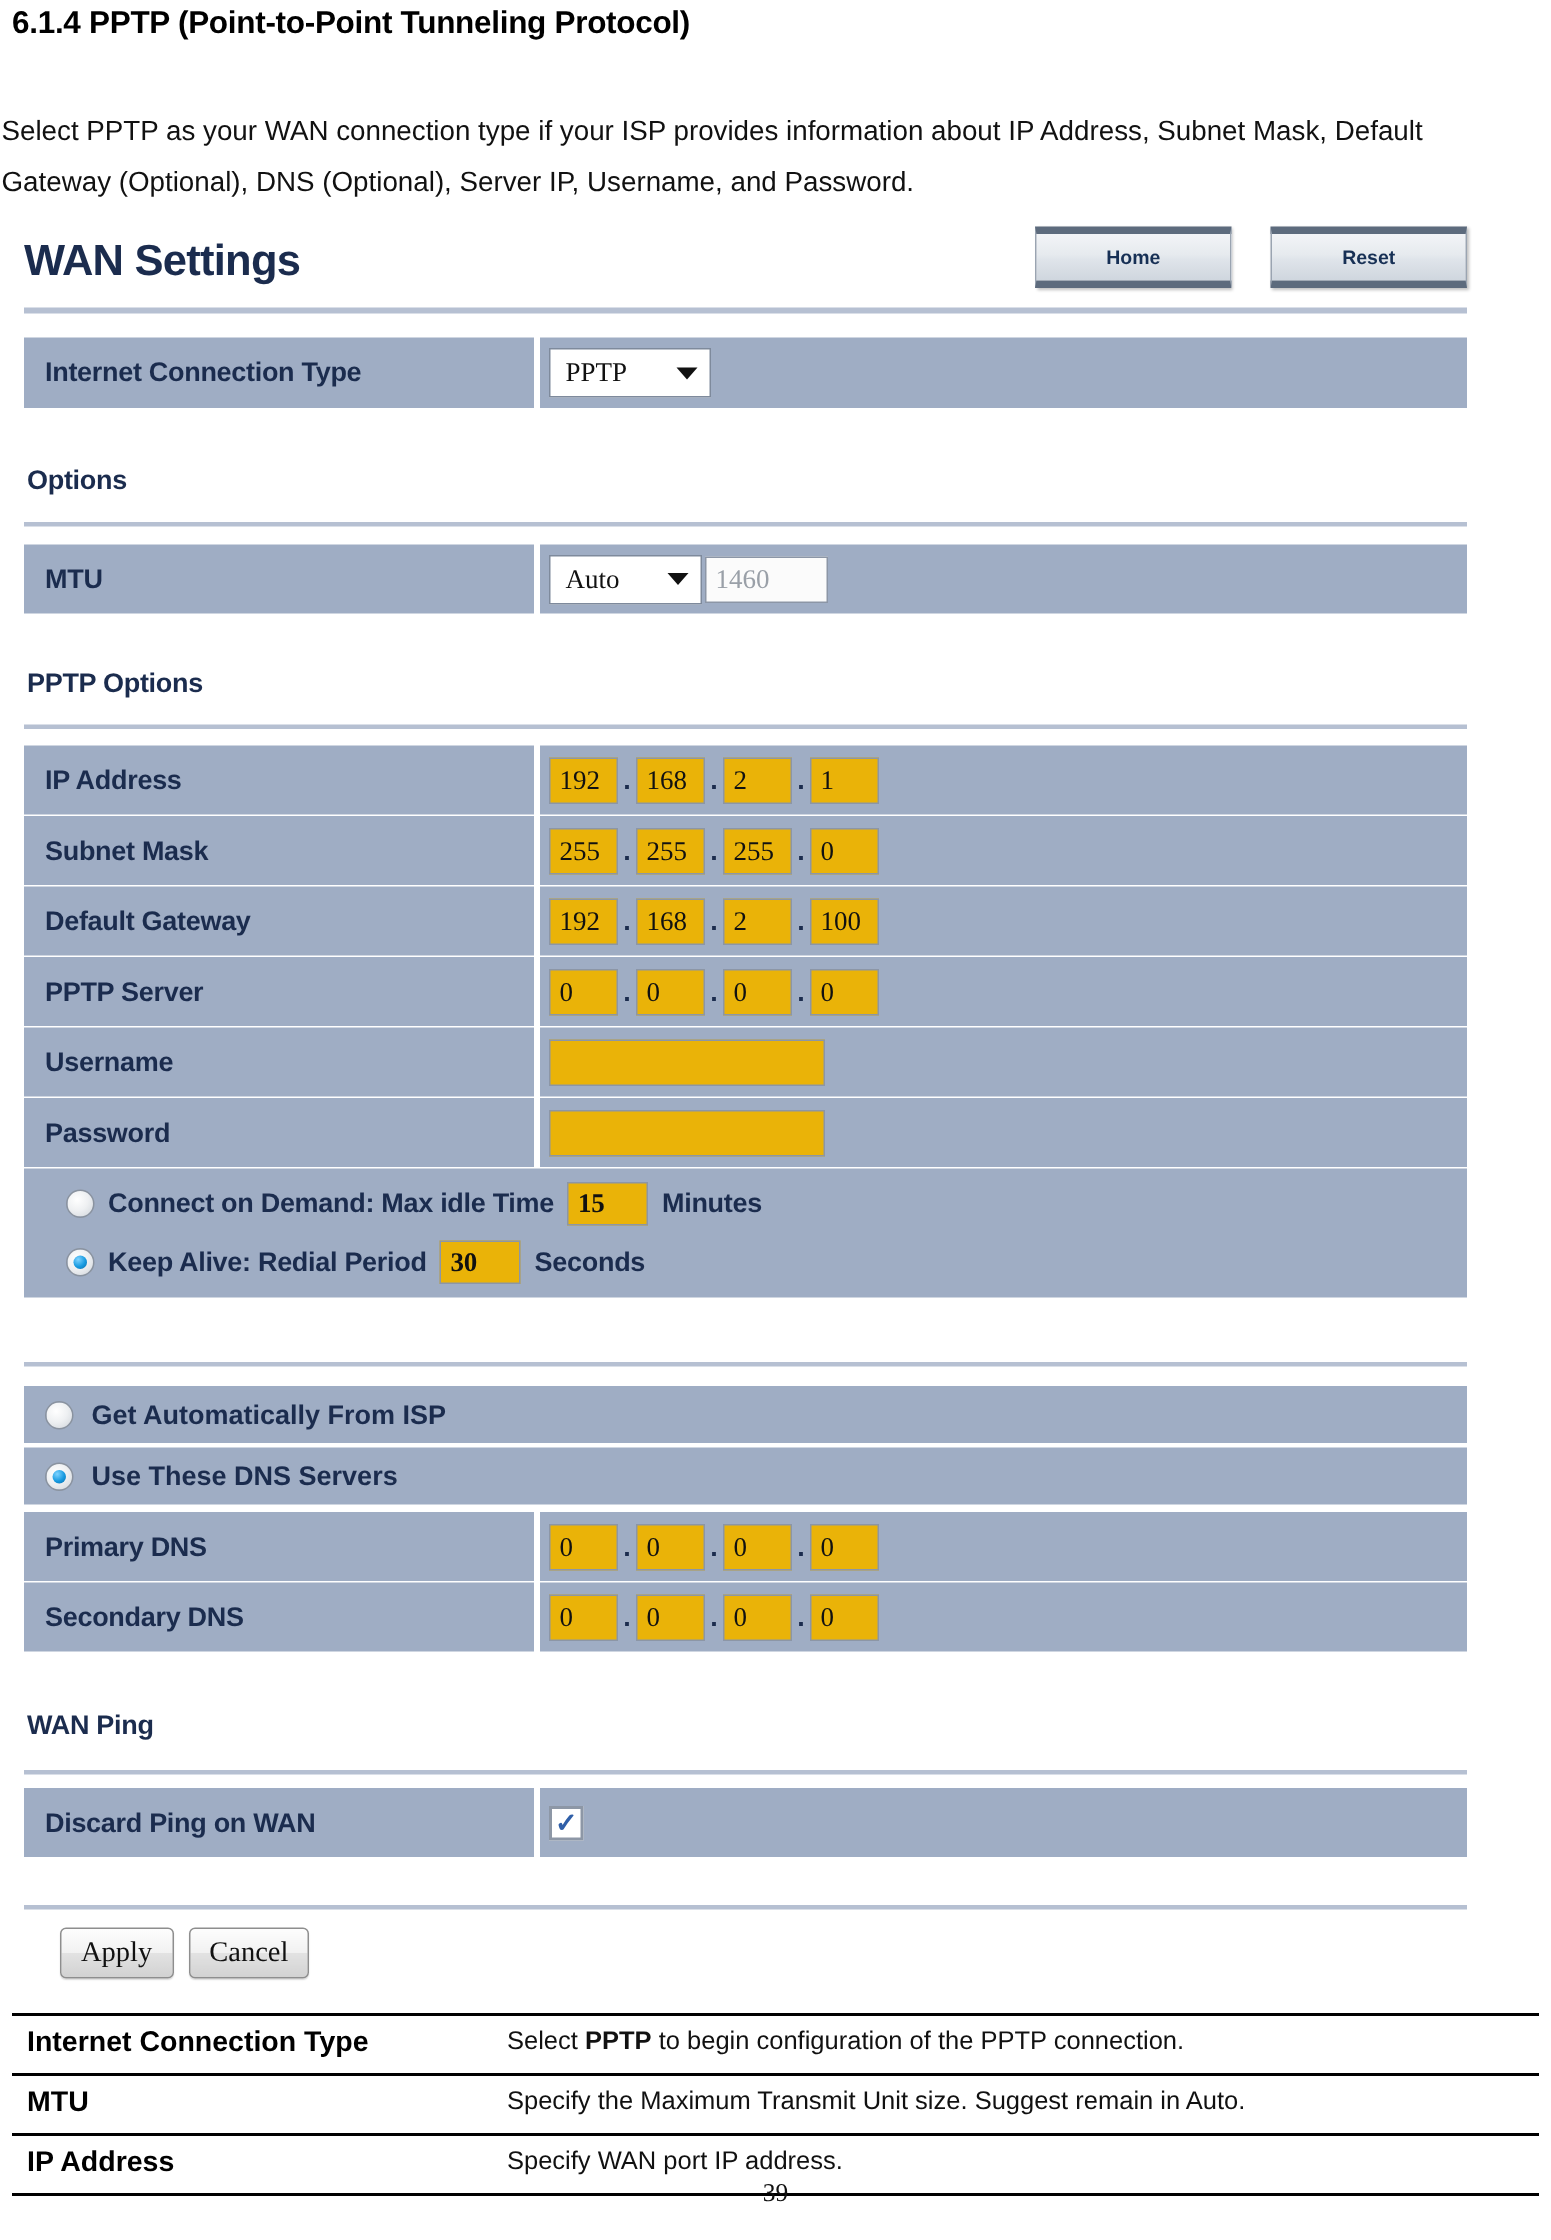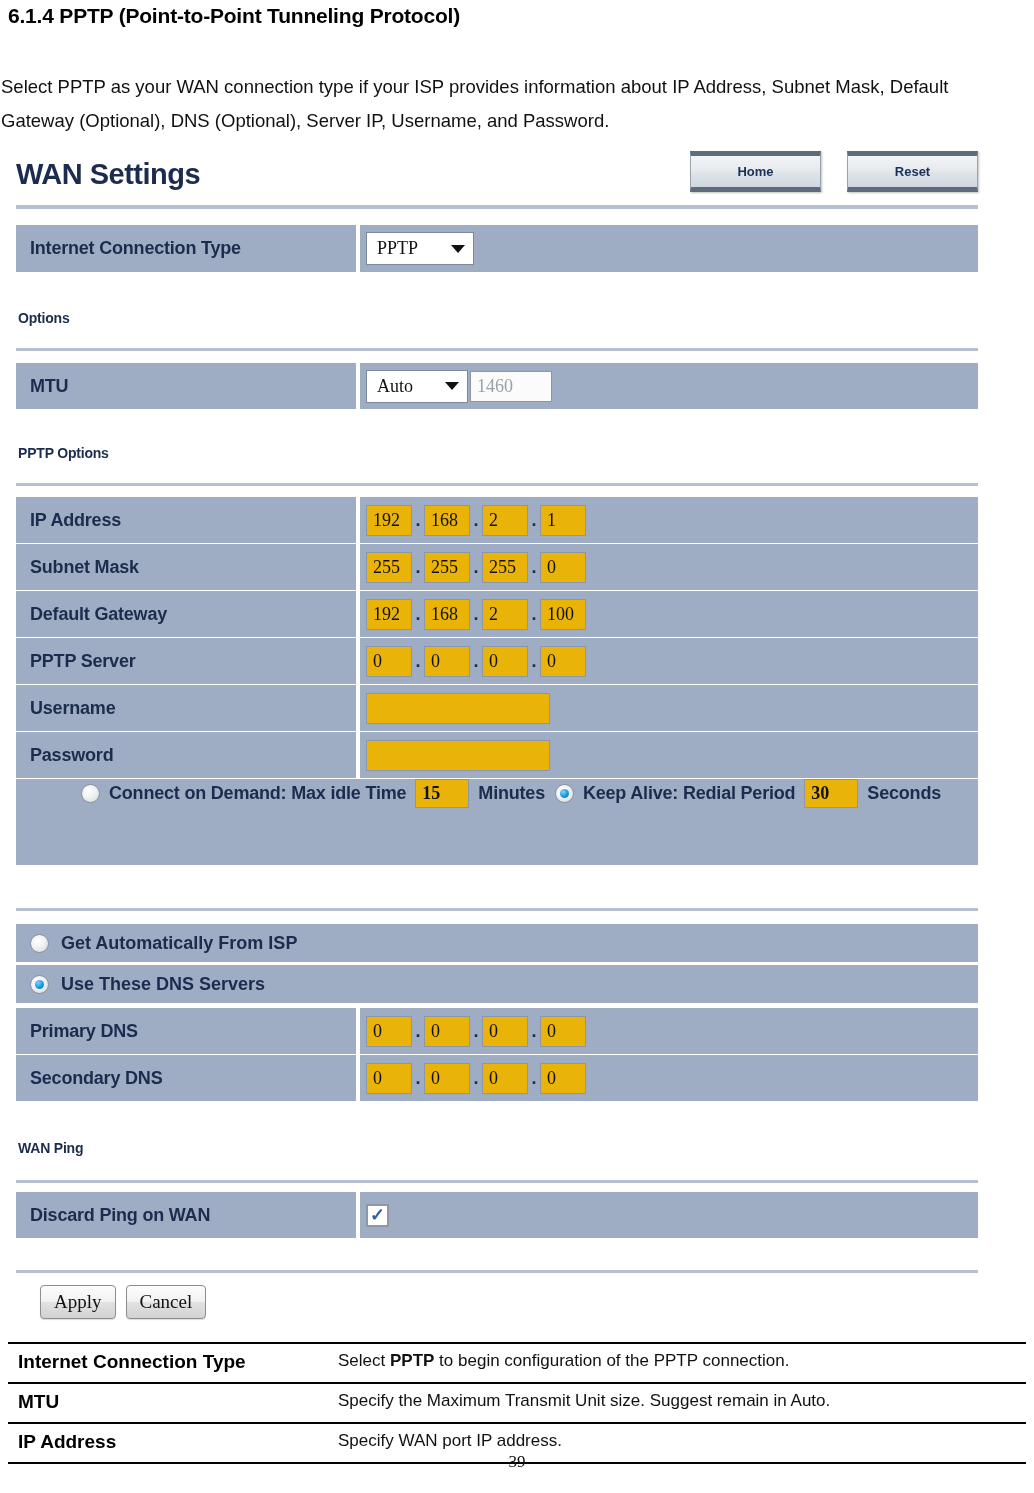--- a/index.html
+++ b/index.html
@@ -46,21 +46,21 @@
     box-shadow:1px 1px 2px rgba(0,0,0,.25);
   }
 
   .rule{
     position:absolute; left:16px; width:962px; height:4px;
     background:#b6c0d2;
   }
 
   .sect-title{
     position:absolute; left:18px;
-    font-size:14px; font-weight:bold; color:#1b2c4e;
+    font-size:18px; font-weight:bold; color:#1b2c4e;
     letter-spacing:-0.2px;
   }
 
   
   .row{
     position:absolute; left:16px; width:962px;
     display:flex; align-items:stretch;
     box-sizing:border-box;
   }
   .row .lab{
@@ -264,21 +264,21 @@
       </div>
     </div>
 
     <div class="row" style="top:592px;height:46px;">
       <div class="lab">Password</div>
       <div class="val">
         <div class="txt" style="width:184px;"></div>
       </div>
     </div>
 
-    <div class="rowfull" style="top:639px;height:86px;flex-direction:row;align-items:flex-start;justify-content:center;gap:10px;padding-left:28px;">
+    <div class="rowfull" style="top:639px;height:86px;flex-direction:column;align-items:flex-start;justify-content:center;gap:10px;padding-left:28px;">
       <div class="optline">
         <span class="radio"></span>
         <span>Connect on Demand: Max idle Time</span>
         <span class="txt" style="width:54px;height:29px;">15</span>
         <span>Minutes</span>
       </div>
       <div class="optline">
         <span class="radio on"></span>
         <span>Keep Alive: Redial Period</span>
         <span class="txt" style="width:54px;height:29px;">30</span>

